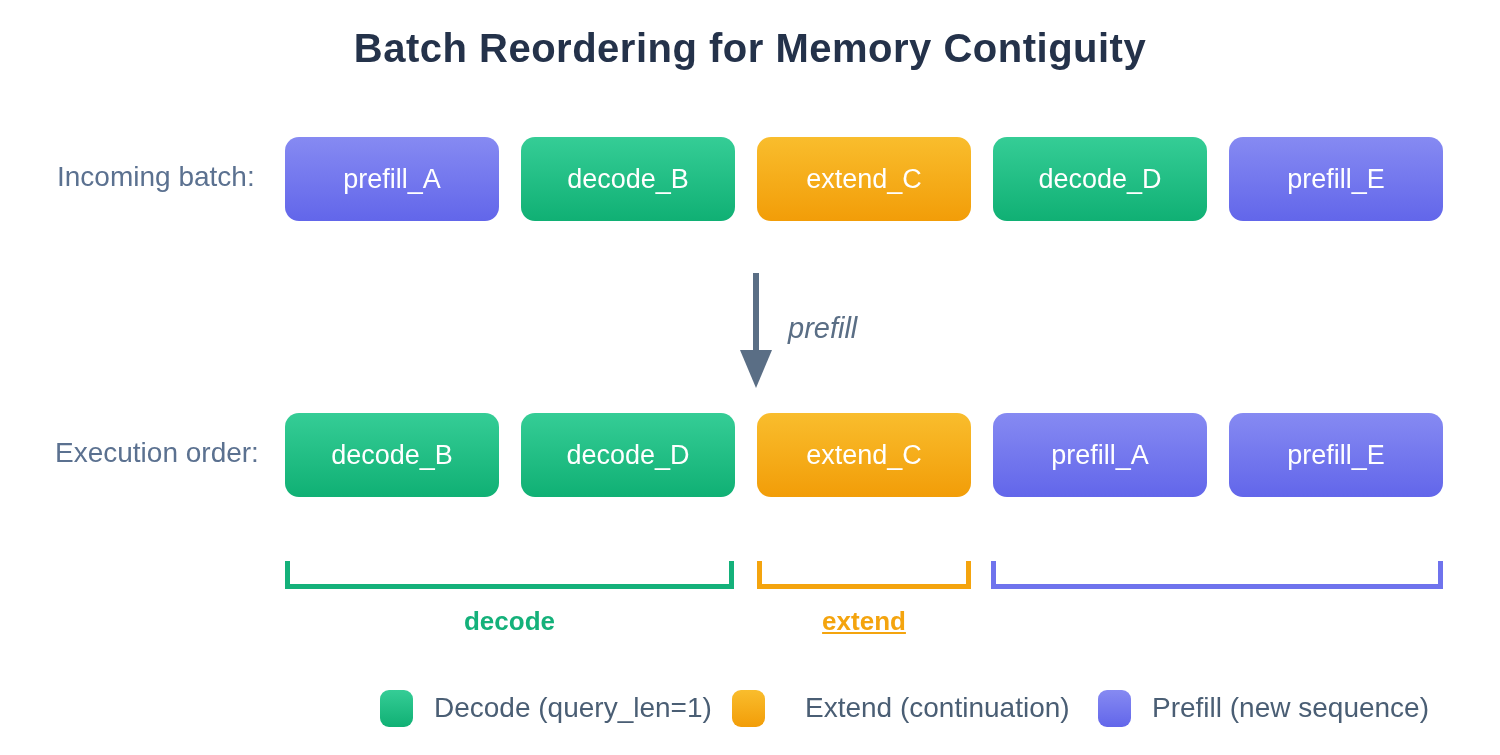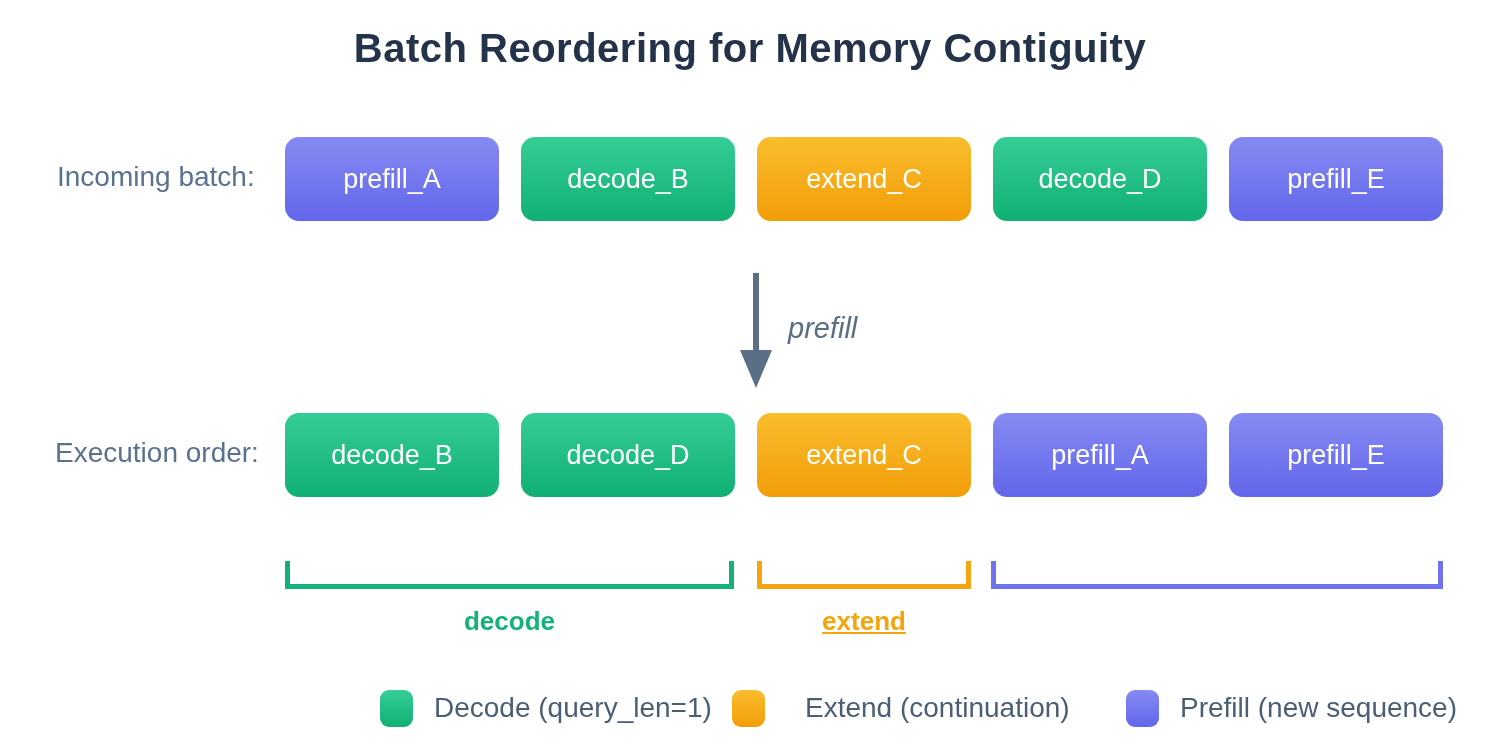--- a/index.html
+++ b/index.html
@@ -89,21 +89,21 @@
     position: absolute;
     top: 689px;
     height: 38px;
     display: flex;
     align-items: center;
     gap: 21px;
     padding-left: 12px;
   }
   .legend-item.item-0 { left: 368px; }
   .legend-item.item-1 { left: 720px; gap: 40px; }
-  .legend-item.item-2 { left: 1114px; }
+  .legend-item.item-2 { left: 1086px; }
   .swatch {
     width: 33px;
     height: 37px;
     border-radius: 9px;
     flex: 0 0 auto;
   }
   .swatch.decode  { background: linear-gradient(180deg, var(--decode-top, #35cd96), var(--decode-bottom, #10b074)); }
   .swatch.extend  { background: linear-gradient(180deg, var(--extend-top, #f9bd2d), var(--extend-bottom, #f29d08)); }
   .swatch.prefill { background: linear-gradient(180deg, var(--prefill-top, #868af2), var(--prefill-bottom, #6266ea)); }
   .legend-text {

